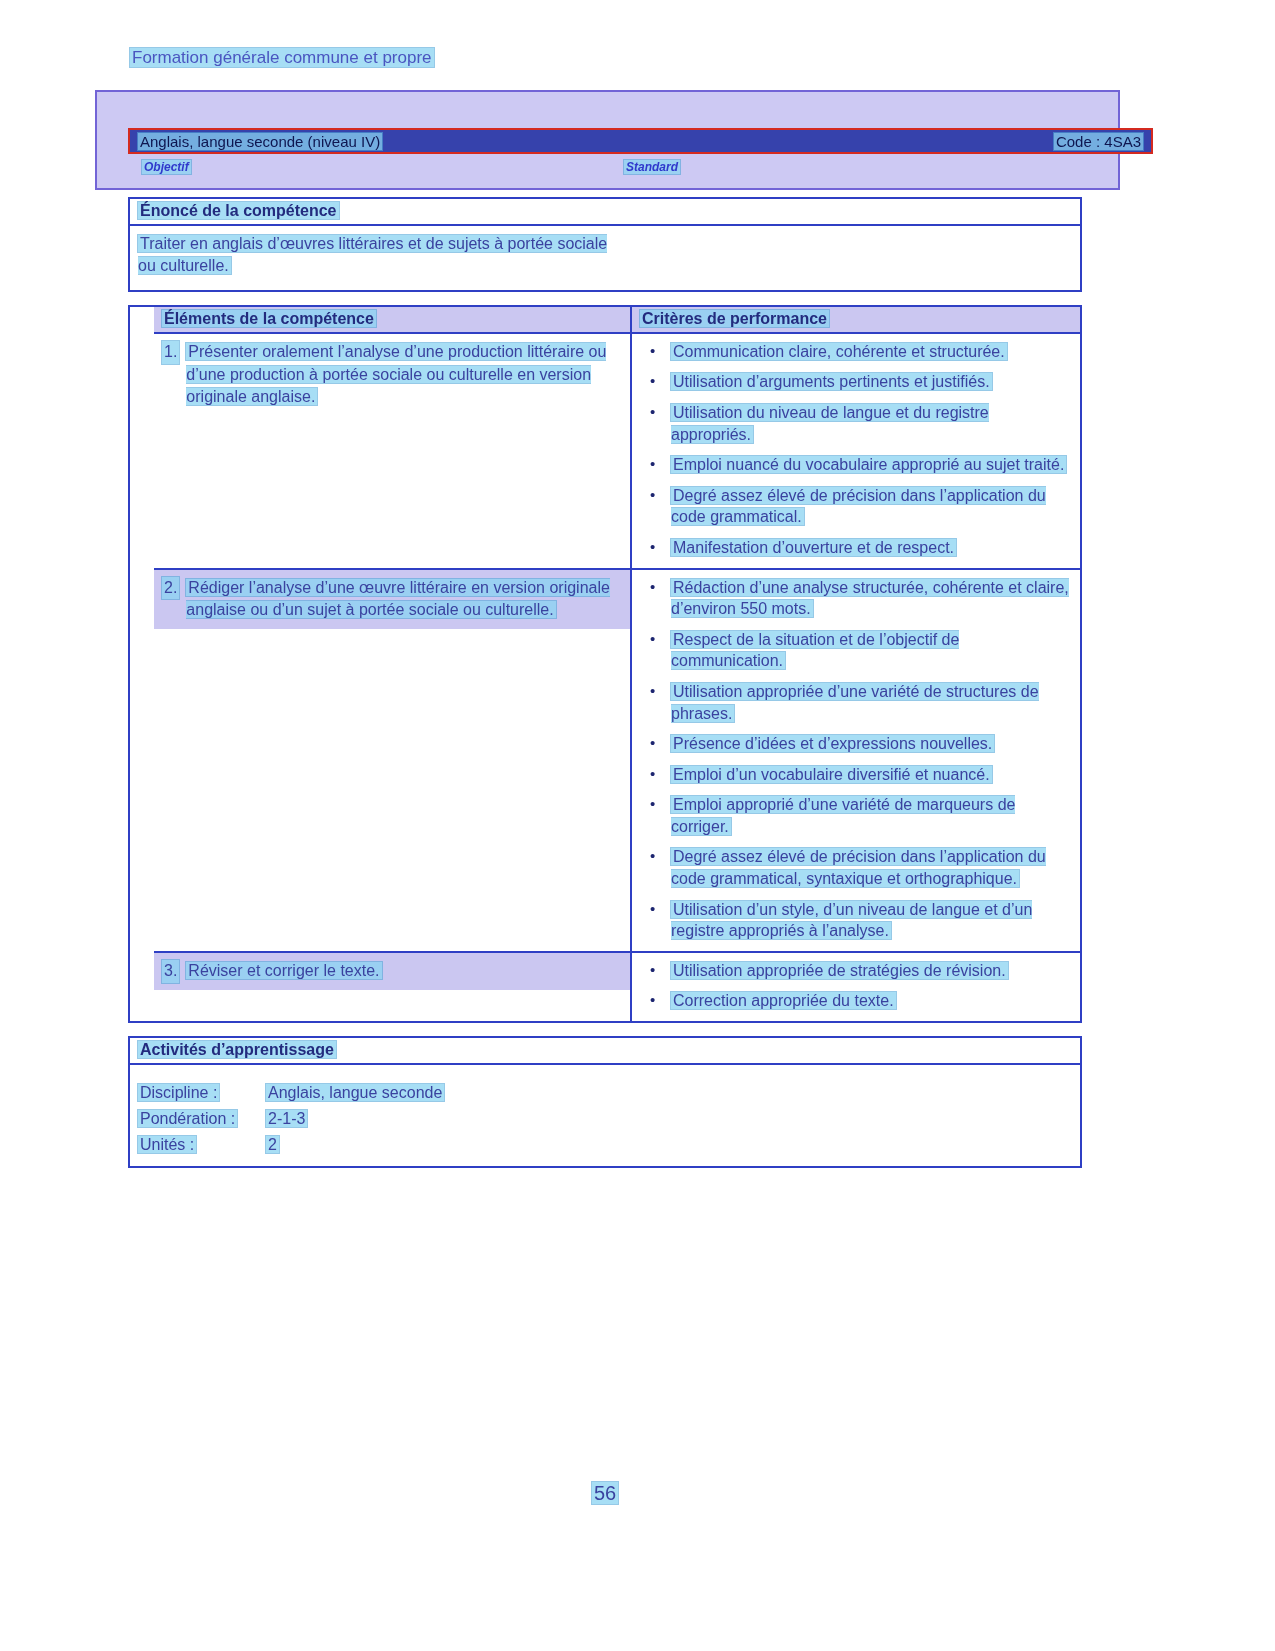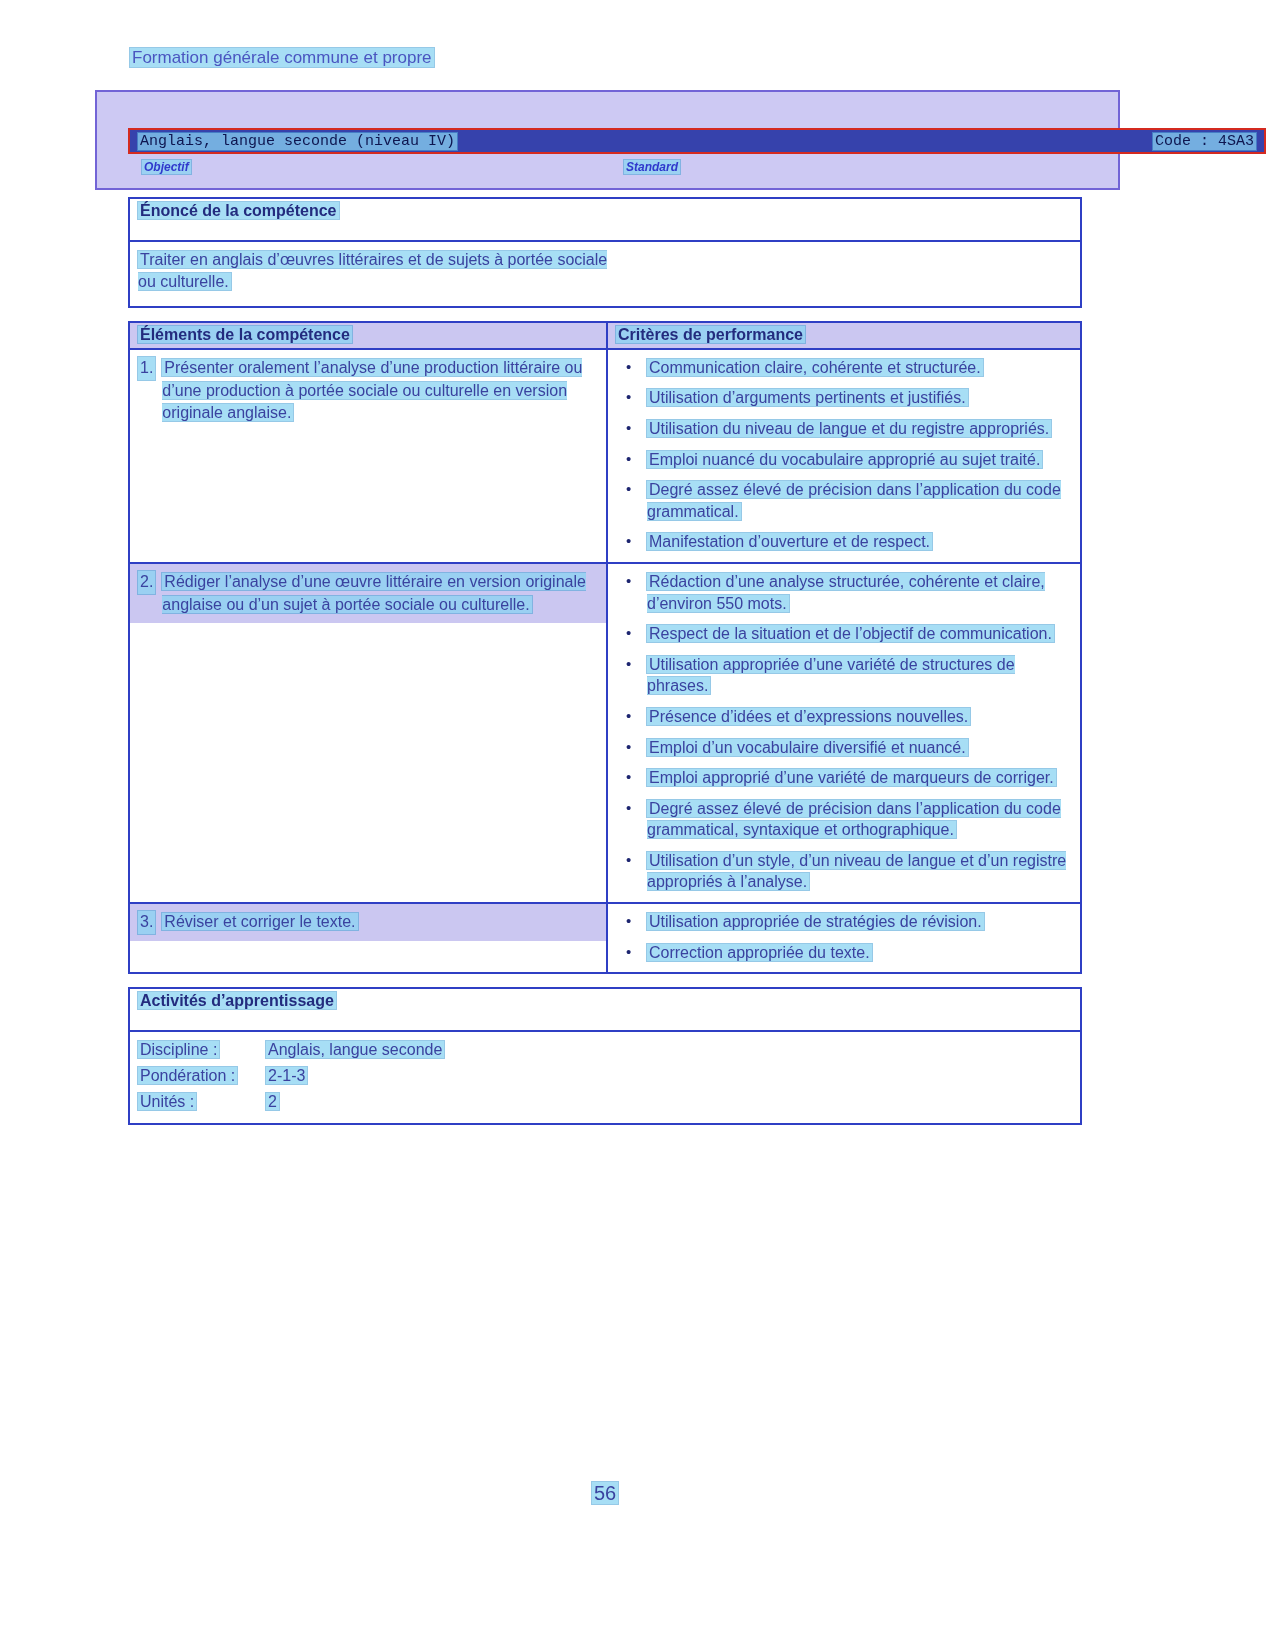--- a/index.html
+++ b/index.html
@@ -17,55 +17,55 @@
   .bold { font-weight: bold; color: #232b7e; }
 
   .doc-header { position: absolute; left: 130px; top: 48px; font-size: 17px; color: #4a55c0; }
 
   
   .banner {
     position: absolute; left: 95px; top: 90px; width: 1025px; height: 100px;
     background: #cdc9f3; border: 2px solid #7264d6; box-sizing: border-box;
   }
   .navy-bar {
-    position: absolute; left: 31px; top: 36px; width: 1138px; height: 26px;
+    position: absolute; left: 31px; top: 36px; width: 1025px; height: 26px;
     box-sizing: border-box; background: #3642ac; border: 2px solid #d42a20;
     display: flex; justify-content: space-between; align-items: center;
-    padding: 0 8px; font-size: 15px; color: #0e1650; font-family: Liberation Mono, monospace;
+    padding: 0 8px; font-size: 15px; color: #0e1650;
   }
   .obj-std { position: absolute; left: 0; top: 68px; width: 100%; height: 26px; }
   .objectif, .standard {
     position: absolute; font-size: 12px; font-weight: bold; font-style: italic; color: #3038cc;
   }
   .objectif { left: 45px; }
   .standard { left: 527px; }
 
   .content { position: absolute; left: 128px; top: 197px; width: 954px; }
 
   .tbl { border: 2px solid #2f3fc4; box-sizing: border-box; background: #ffffff; }
-  .tbl-head { padding: 3px 8px 20px 8px; border-bottom: 2px solid #2f3fc4; font-weight: bold; color: #232b7e; }
+  .tbl-head { padding: 3px 8px 4px 8px; border-bottom: 2px solid #2f3fc4; font-weight: bold; color: #232b7e; }
   .t1-body { padding: 7px 8px 12px 8px; line-height: 1.4; }
   .narrow { width: 472px; }
 
   .t2 { margin-top: 13px; }
-  .t2-hrow, .t2-row { display: grid; grid-template-columns: 478px 1fr; }
+  .t2-hrow, .t2-row { display: grid; grid-template-columns: 478px 1fr; margin-left: 24px; }
   .t2-row { border-top: 2px solid #2f3fc4; }
   .t2-hrow { background: #cbc7f1; }
   .t2-hrow .c1, .t2-row .c1 { border-right: 2px solid #2f3fc4; }
   .hcell { padding: 3px 8px 4px 8px; }
   .elem { display: flex; gap: 7px; padding: 7px 8px; line-height: 1.42; align-items: flex-start; }
   .elem .num { flex: none; }
   .elem .etxt { flex: 1; }
   .elem.band { background: #cbc7f1; }
   .crits { padding: 7px 6px 0 12px; }
   .crit { position: relative; padding-left: 27px; margin: 0 0 9px 0; line-height: 1.35; }
   .bullet { position: absolute; left: 6px; top: 0; font-size: 15px; color: #1d2570; }
 
   .t3 { margin-top: 13px; }
-  .t3-body { padding: 9px 8px 12px 8px; }
+  .t3-body { padding: 19px 8px 12px 8px; }
   .arow { margin-bottom: 8px; }
   .arow:last-child { margin-bottom: 0; }
   .albl { display: inline-block; width: 128px; }
 
   .pagenum { position: absolute; top: 1482px; left: 0; width: 1210px; text-align: center; font-size: 20px; color: #3a429f; }
 </style>
 </head>
 <body>
 
 <div class="page">

